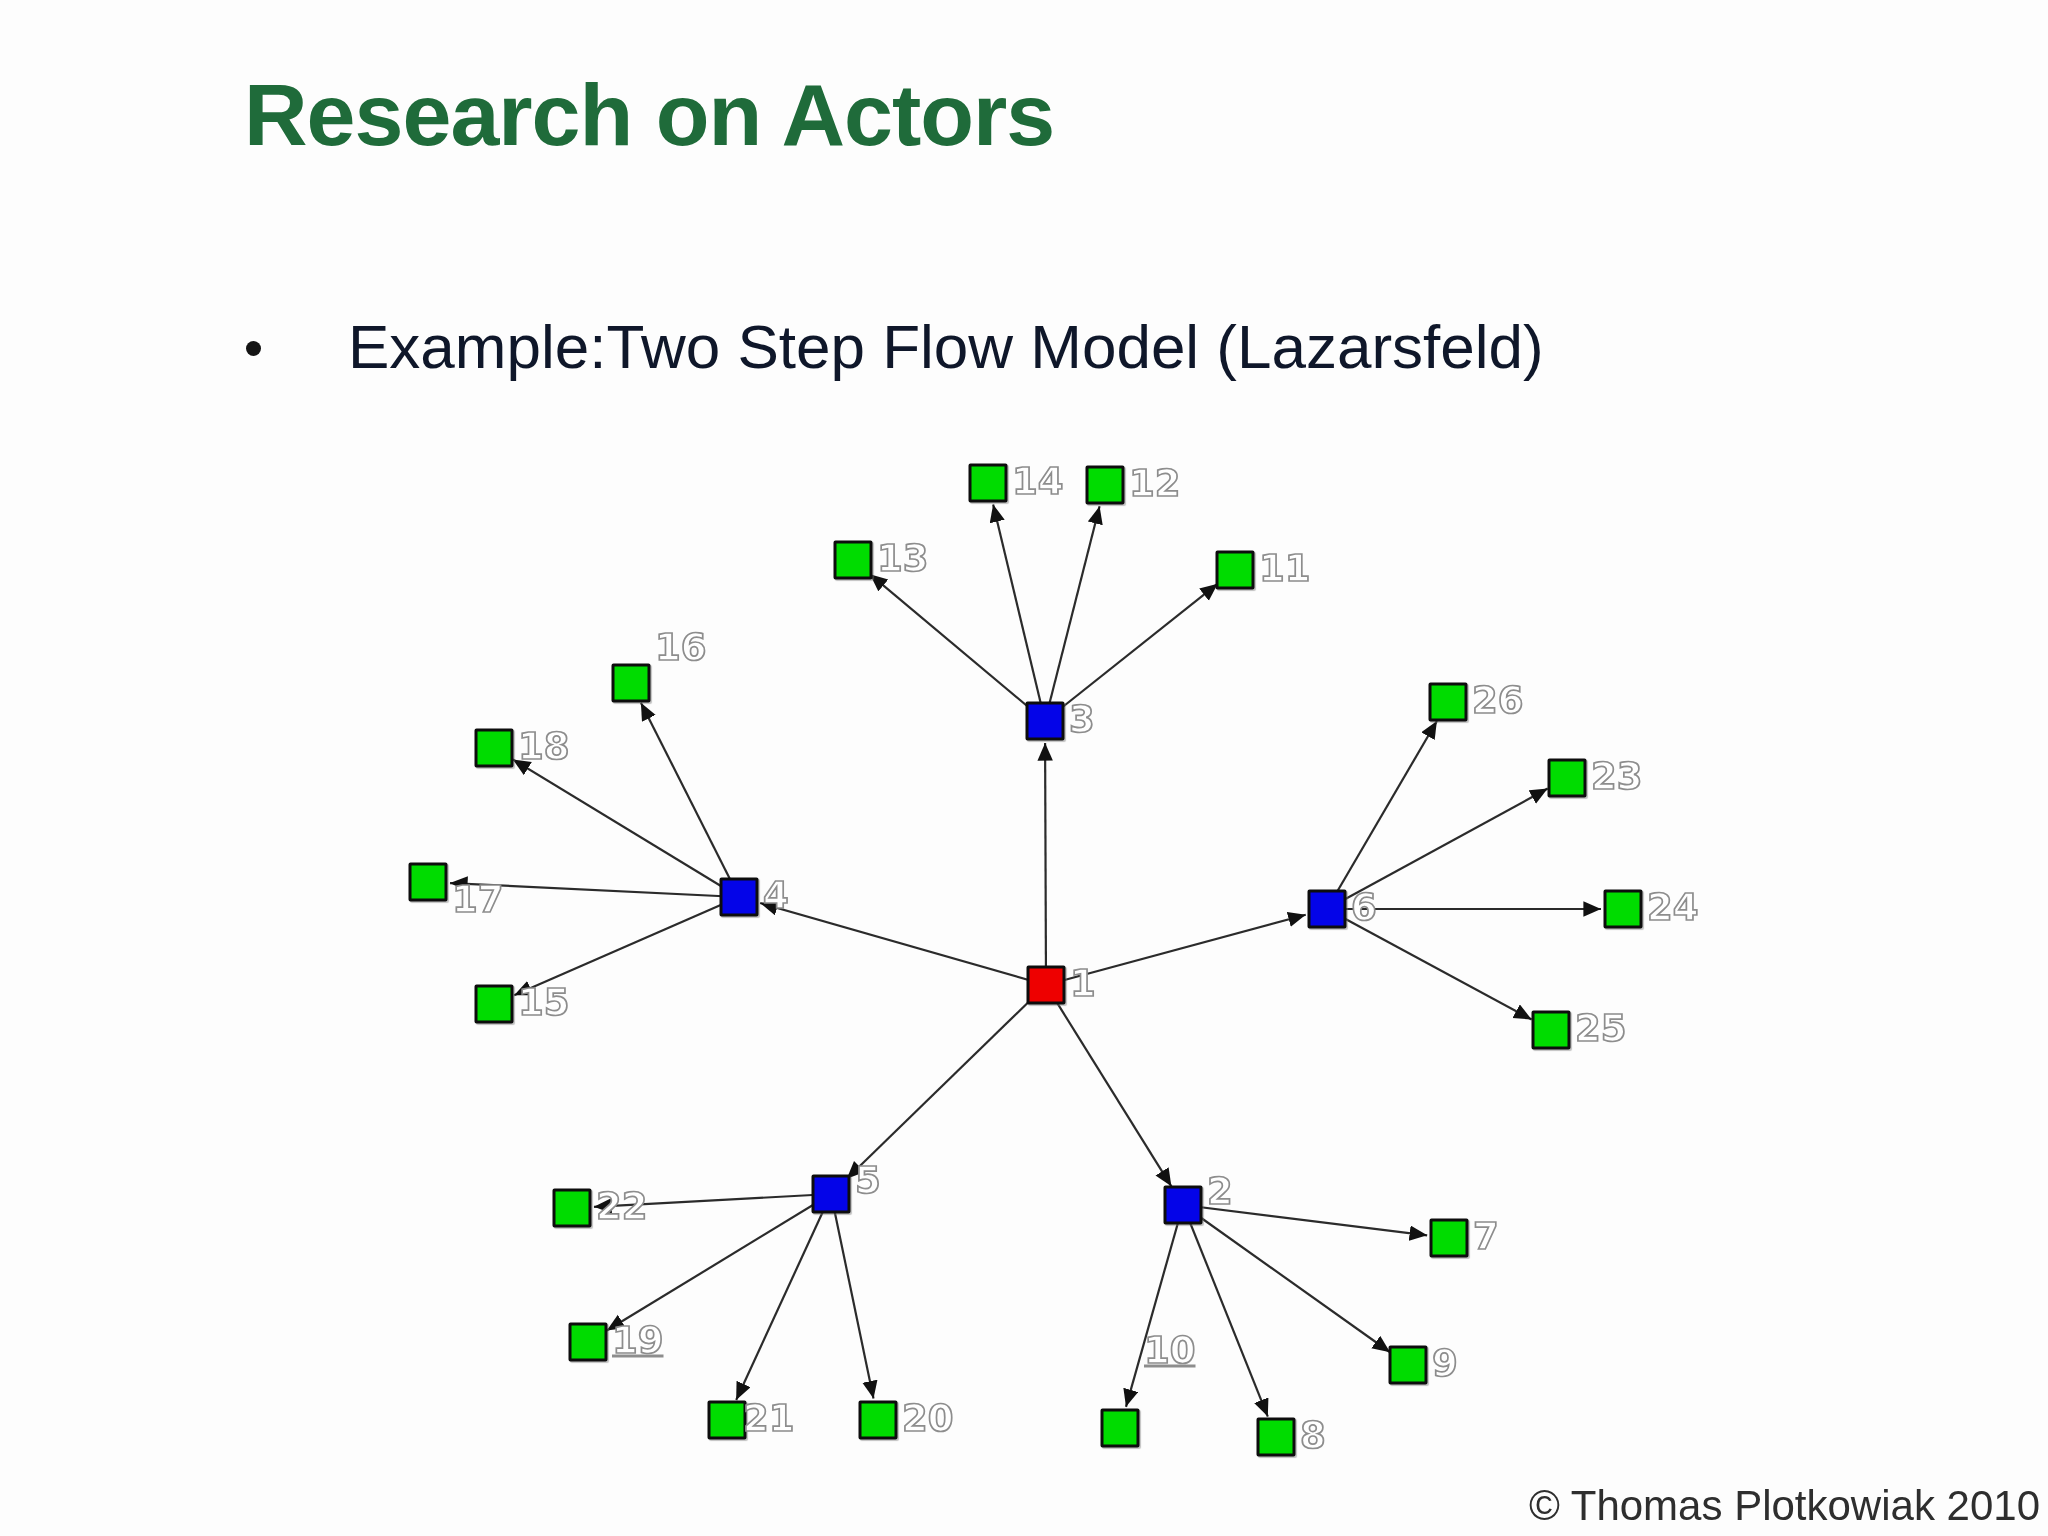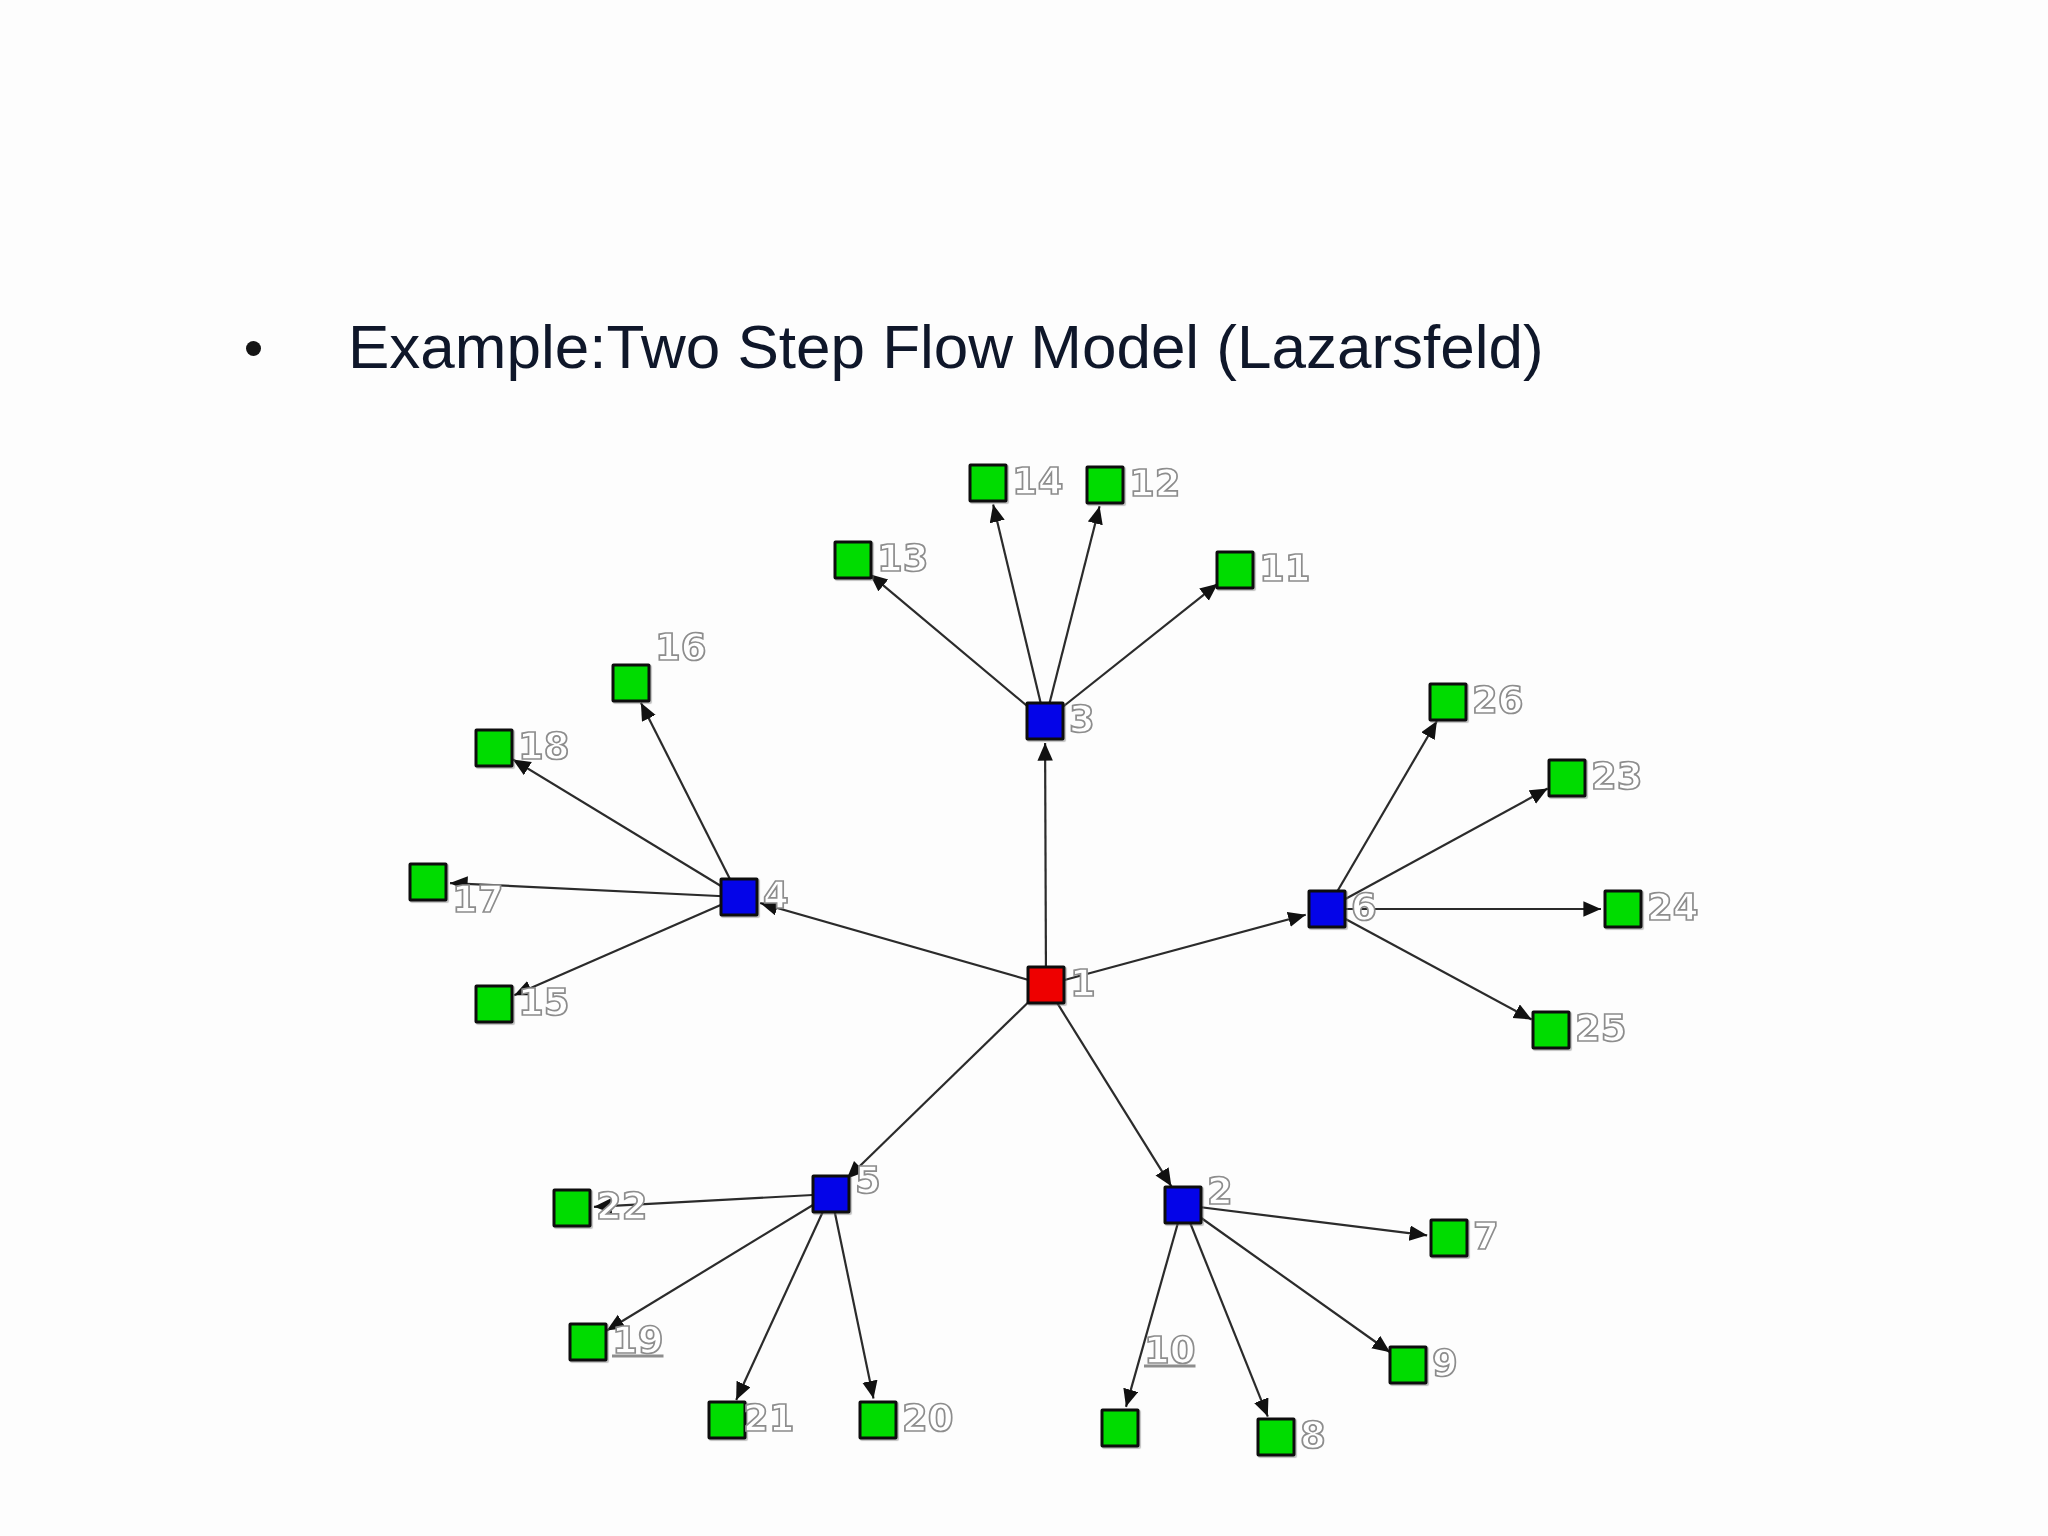--- a/index.html
+++ b/index.html
@@ -51,20 +51,21 @@
   .copyright{
     position:absolute;right:8px;top:1482px;
     font-size:42px;font-weight:400;color:#2e2e2e;
   }
 </style>
 </head>
 <body>
 
 <main class="slide">
 
+  <h1 class="title">Research on Actors</h1>
 
   <div class="bullet-row">
     <span class="bullet-dot"></span>
     <span class="bullet-text">Example:Two Step Flow Model (Lazarsfeld)</span>
   </div>
 
   <figure class="network">
     <svg width="2048" height="1536" viewBox="0 0 2048 1536">
       <defs>
         <marker id="arrow" markerWidth="9" markerHeight="8" refX="8" refY="3.5" orient="auto" markerUnits="strokeWidth">
@@ -148,14 +149,15 @@
         <span class="node-label" style="left: 1591px; top: 776px;">23</span>
         <div class="node follower" style="left: 1623px; top: 909px;"></div>
         <span class="node-label" style="left: 1647px; top: 907px;">24</span>
         <div class="node follower" style="left: 1551px; top: 1030px;"></div>
         <span class="node-label" style="left: 1575px; top: 1028px; text-align: center;">25</span>
         <div class="node follower" style="left: 1448px; top: 702px;"></div>
         <span class="node-label" style="left: 1472px; top: 700px;">26</span>
       </div>
   </figure>
 
+  <footer class="copyright">© Thomas Plotkowiak 2010</footer>
 
 </main>
 
 </body></html>

